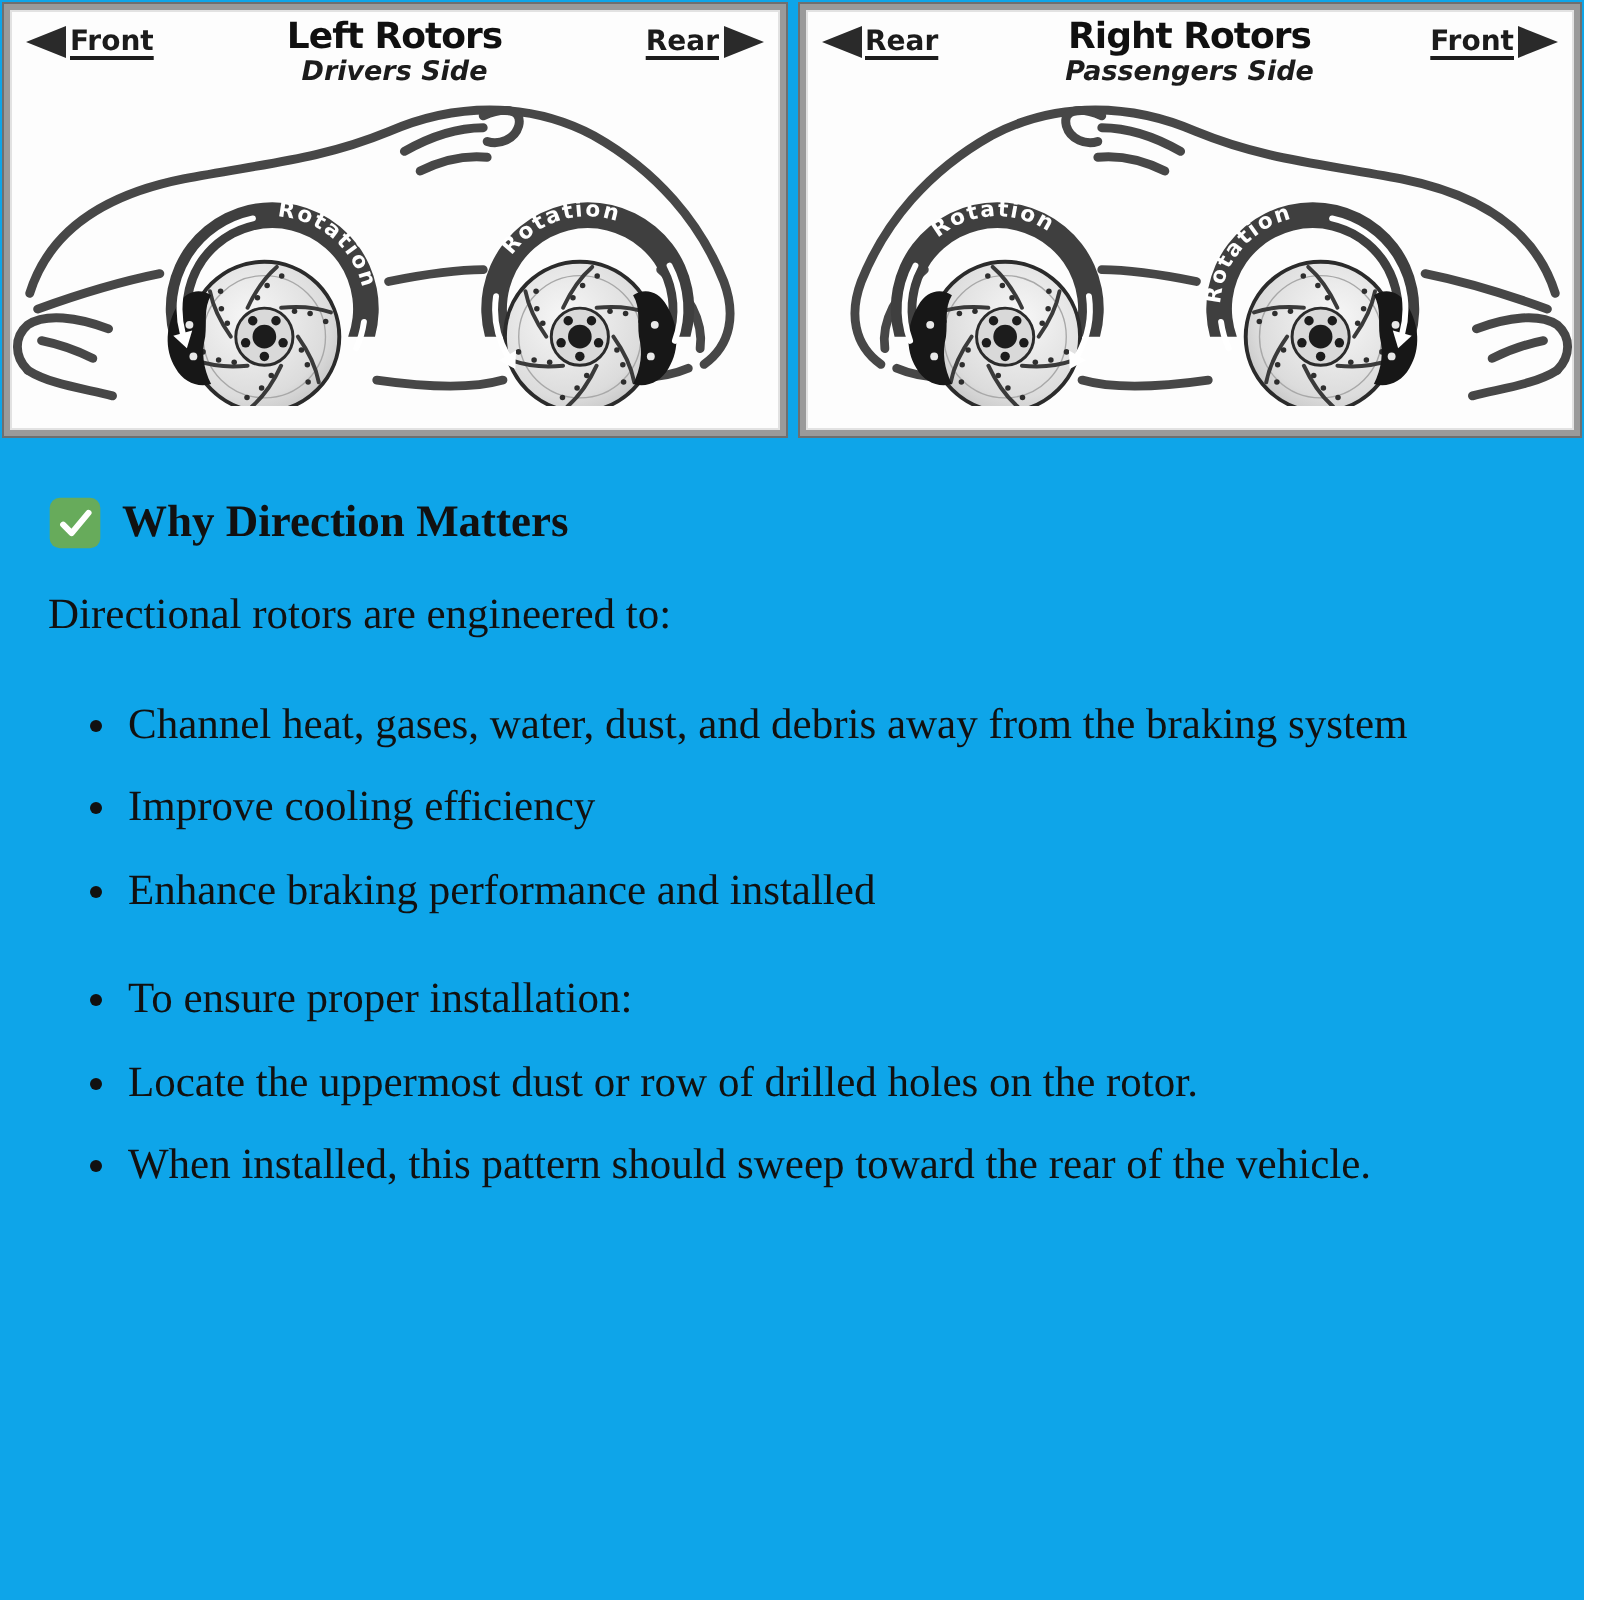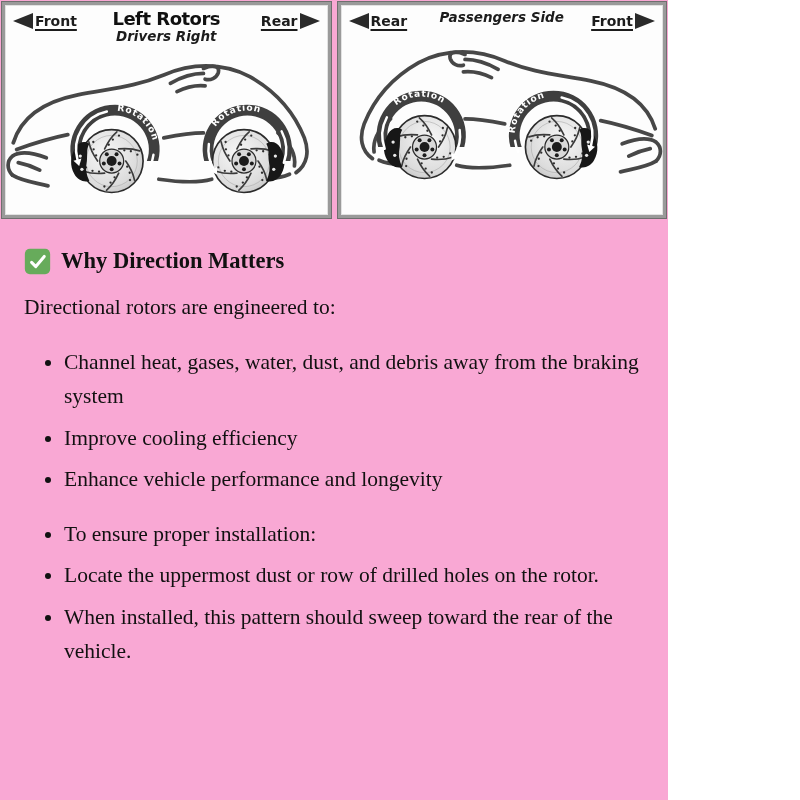--- a/index.html
+++ b/index.html
@@ -1,19 +1,19 @@
 <!DOCTYPE html>
 <html><head>
 <meta charset="utf-8">
 <style>
   * { box-sizing: border-box; }
   html, body { margin: 0; padding: 0; background: #ffffff; }
   .page {
-    width: 668px; height: 800px; overflow: hidden;
-    background: #f9a8d4;
+    width: 792px; height: 800px; overflow: hidden;
+    background: #0ea5e9;
     font-family: "Liberation Serif", serif;
     color: #111;
   }
 
   
   .diagram {
     display: flex; gap: 7px; padding: 2px 2px 0 2px;
   }
   .panel {
     flex: 1 1 0;
@@ -70,21 +70,21 @@
   <div class="diagram">
 
     <section class="panel">
       <header class="panel-header">
         <div class="dir dir-left">
           <span class="tri tri-left"></span>
           <span class="dir-label">Front</span>
         </div>
         <div class="titles">
           <div class="panel-title">Left Rotors</div>
-          <div class="panel-subtitle">Drivers Right</div>
+          <div class="panel-subtitle">Drivers Side</div>
         </div>
         <div class="dir dir-right">
           <span class="dir-label">Rear</span>
           <span class="tri tri-right"></span>
         </div>
       </header>
 
       <svg class="car-svg" viewBox="0 0 390 160">
         <defs>
           <radialGradient id="rotgrad" cx="40%" cy="38%" r="75%">
@@ -190,20 +190,21 @@
       </svg>
     </section>
 
     <section class="panel">
       <header class="panel-header">
         <div class="dir dir-left">
           <span class="tri tri-left"></span>
           <span class="dir-label">Rear</span>
         </div>
         <div class="titles">
+          <div class="panel-title">Right Rotors</div>
           <div class="panel-subtitle">Passengers Side</div>
         </div>
         <div class="dir dir-right">
           <span class="dir-label">Front</span>
           <span class="tri tri-right"></span>
         </div>
       </header>
 
       <svg class="car-svg" viewBox="0 0 390 160">
         <use href="#car-left" transform="translate(390,0) scale(-1,1)"></use>
@@ -226,21 +227,21 @@
         </svg>
       </span>
       <span>Why Direction Matters</span>
     </h2>
 
     <p class="lead">Directional rotors are engineered to:</p>
 
     <ul class="bullets">
       <li>Channel heat, gases, water, dust, and debris away from the braking system</li>
       <li>Improve cooling efficiency</li>
-      <li>Enhance vehicle performance and longevity</li>
+      <li>Enhance braking performance and installed</li>
     </ul>
 
 
     <ul class="bullets">
       <li>To ensure proper installation:</li>
       <li>Locate the uppermost dust or row of drilled holes on the rotor.</li>
       <li>When installed, this pattern should sweep toward the rear of the vehicle.</li>
     </ul>
 
   </div>

